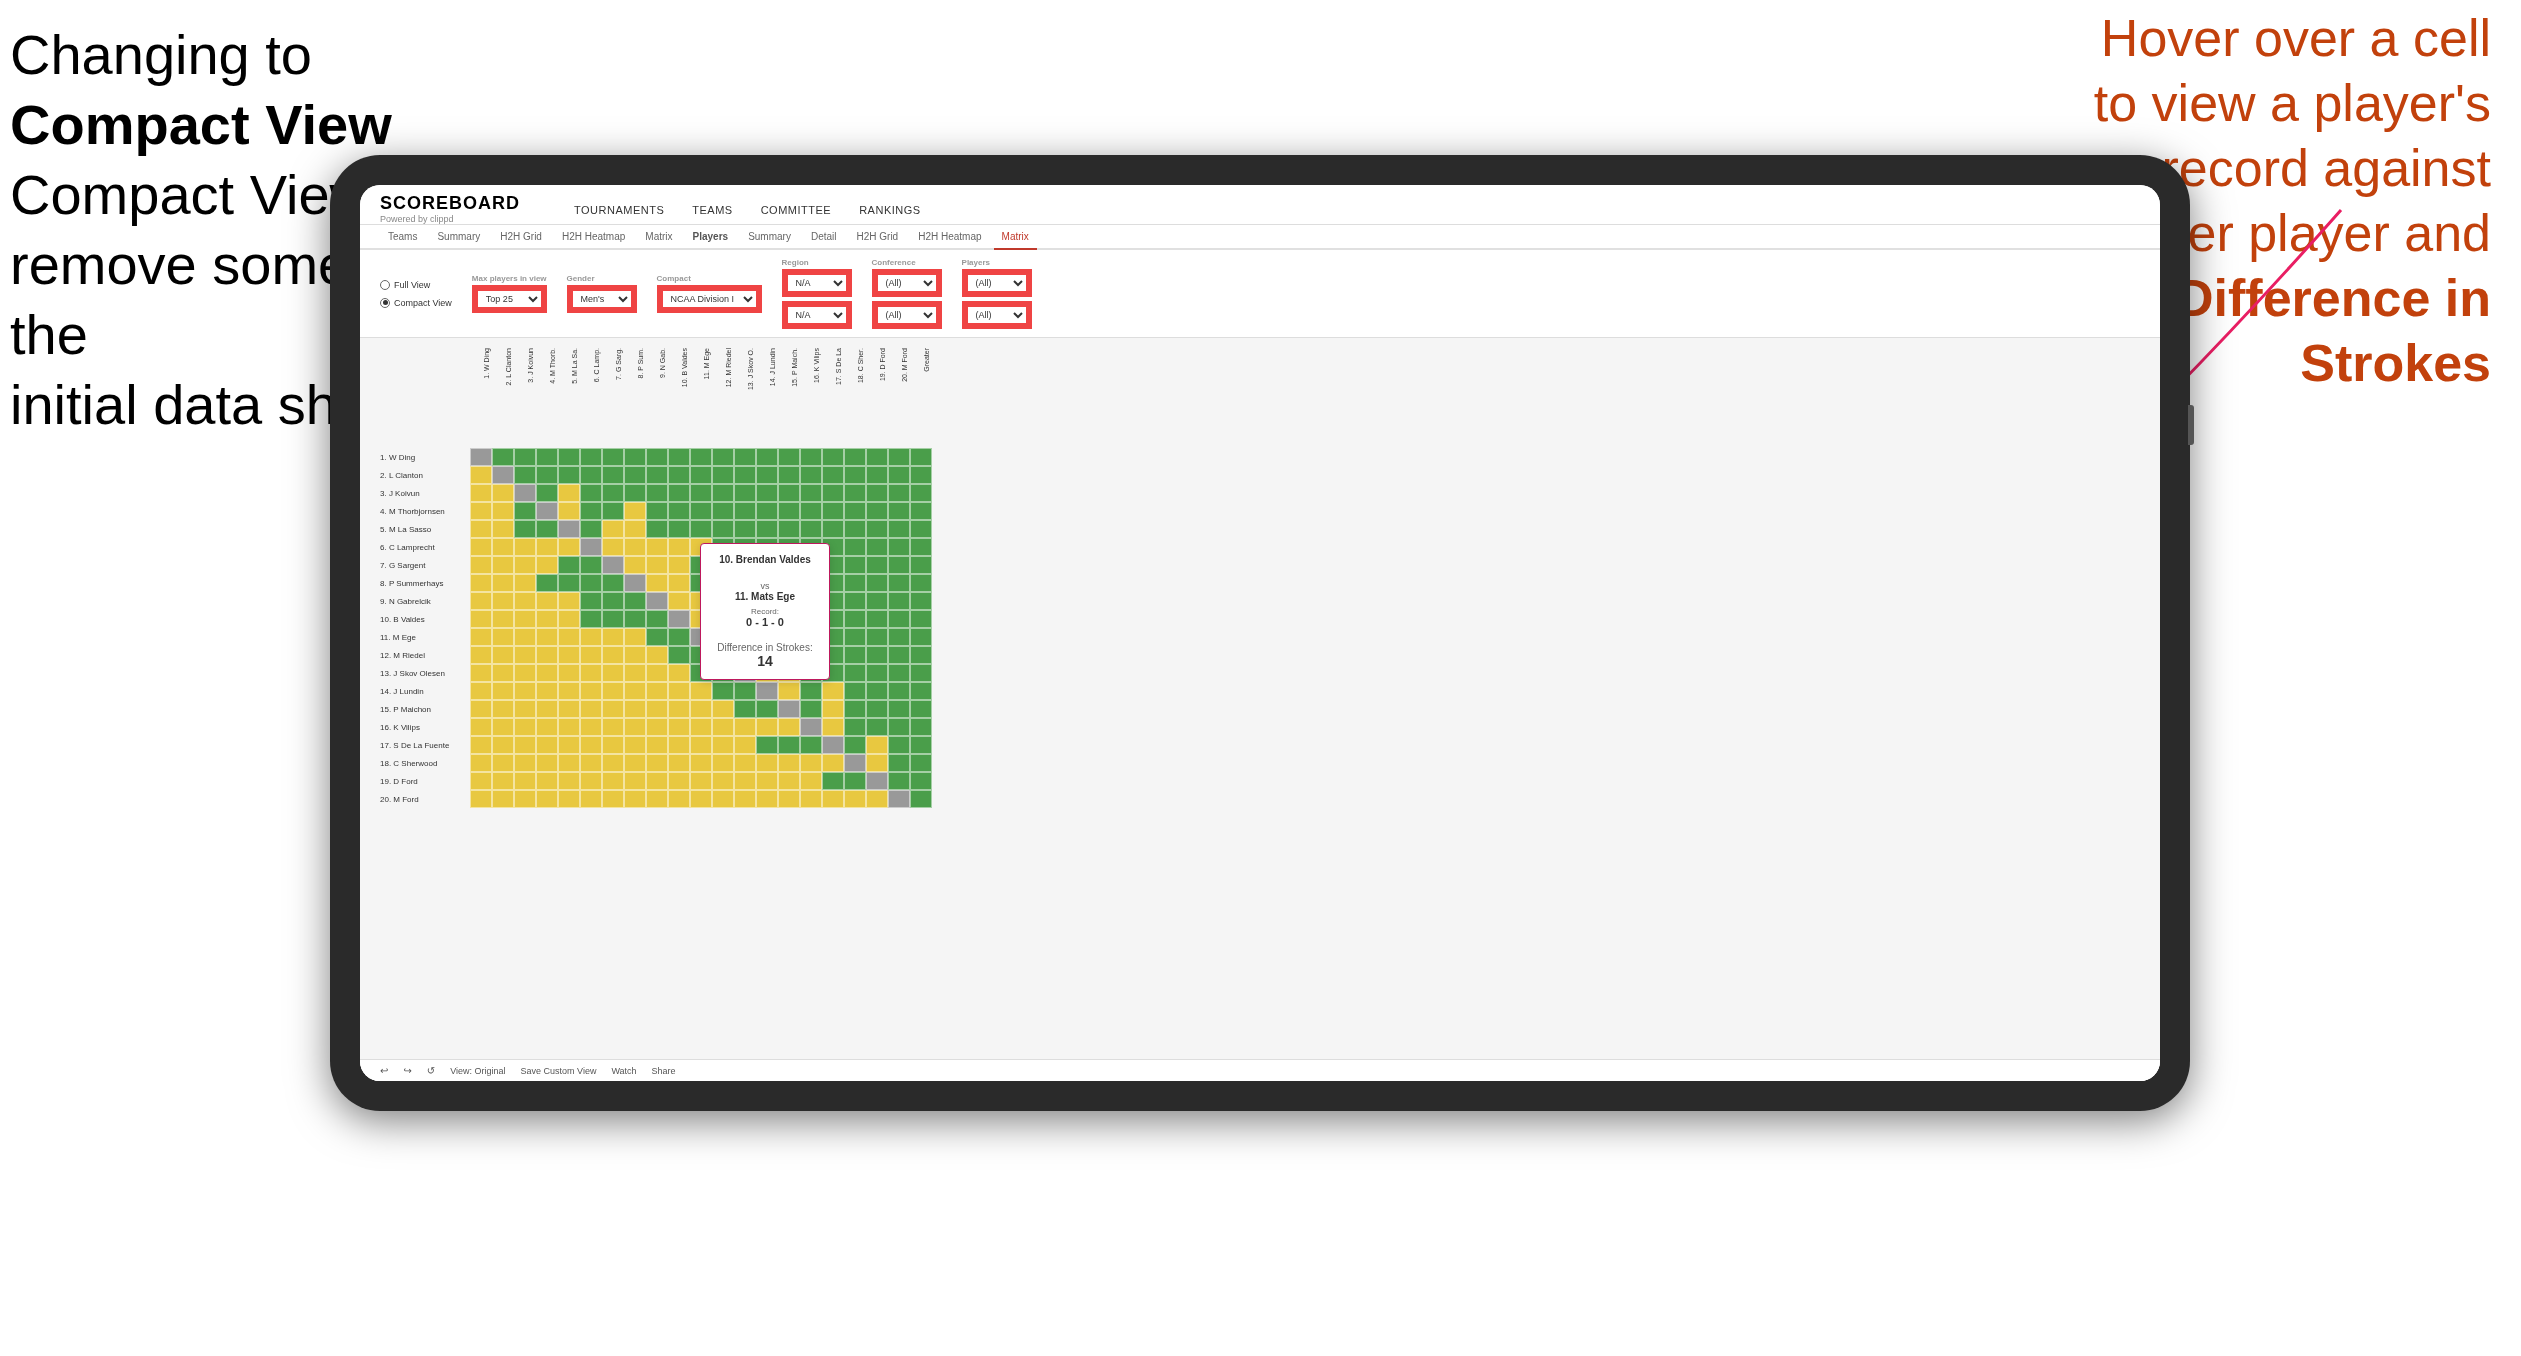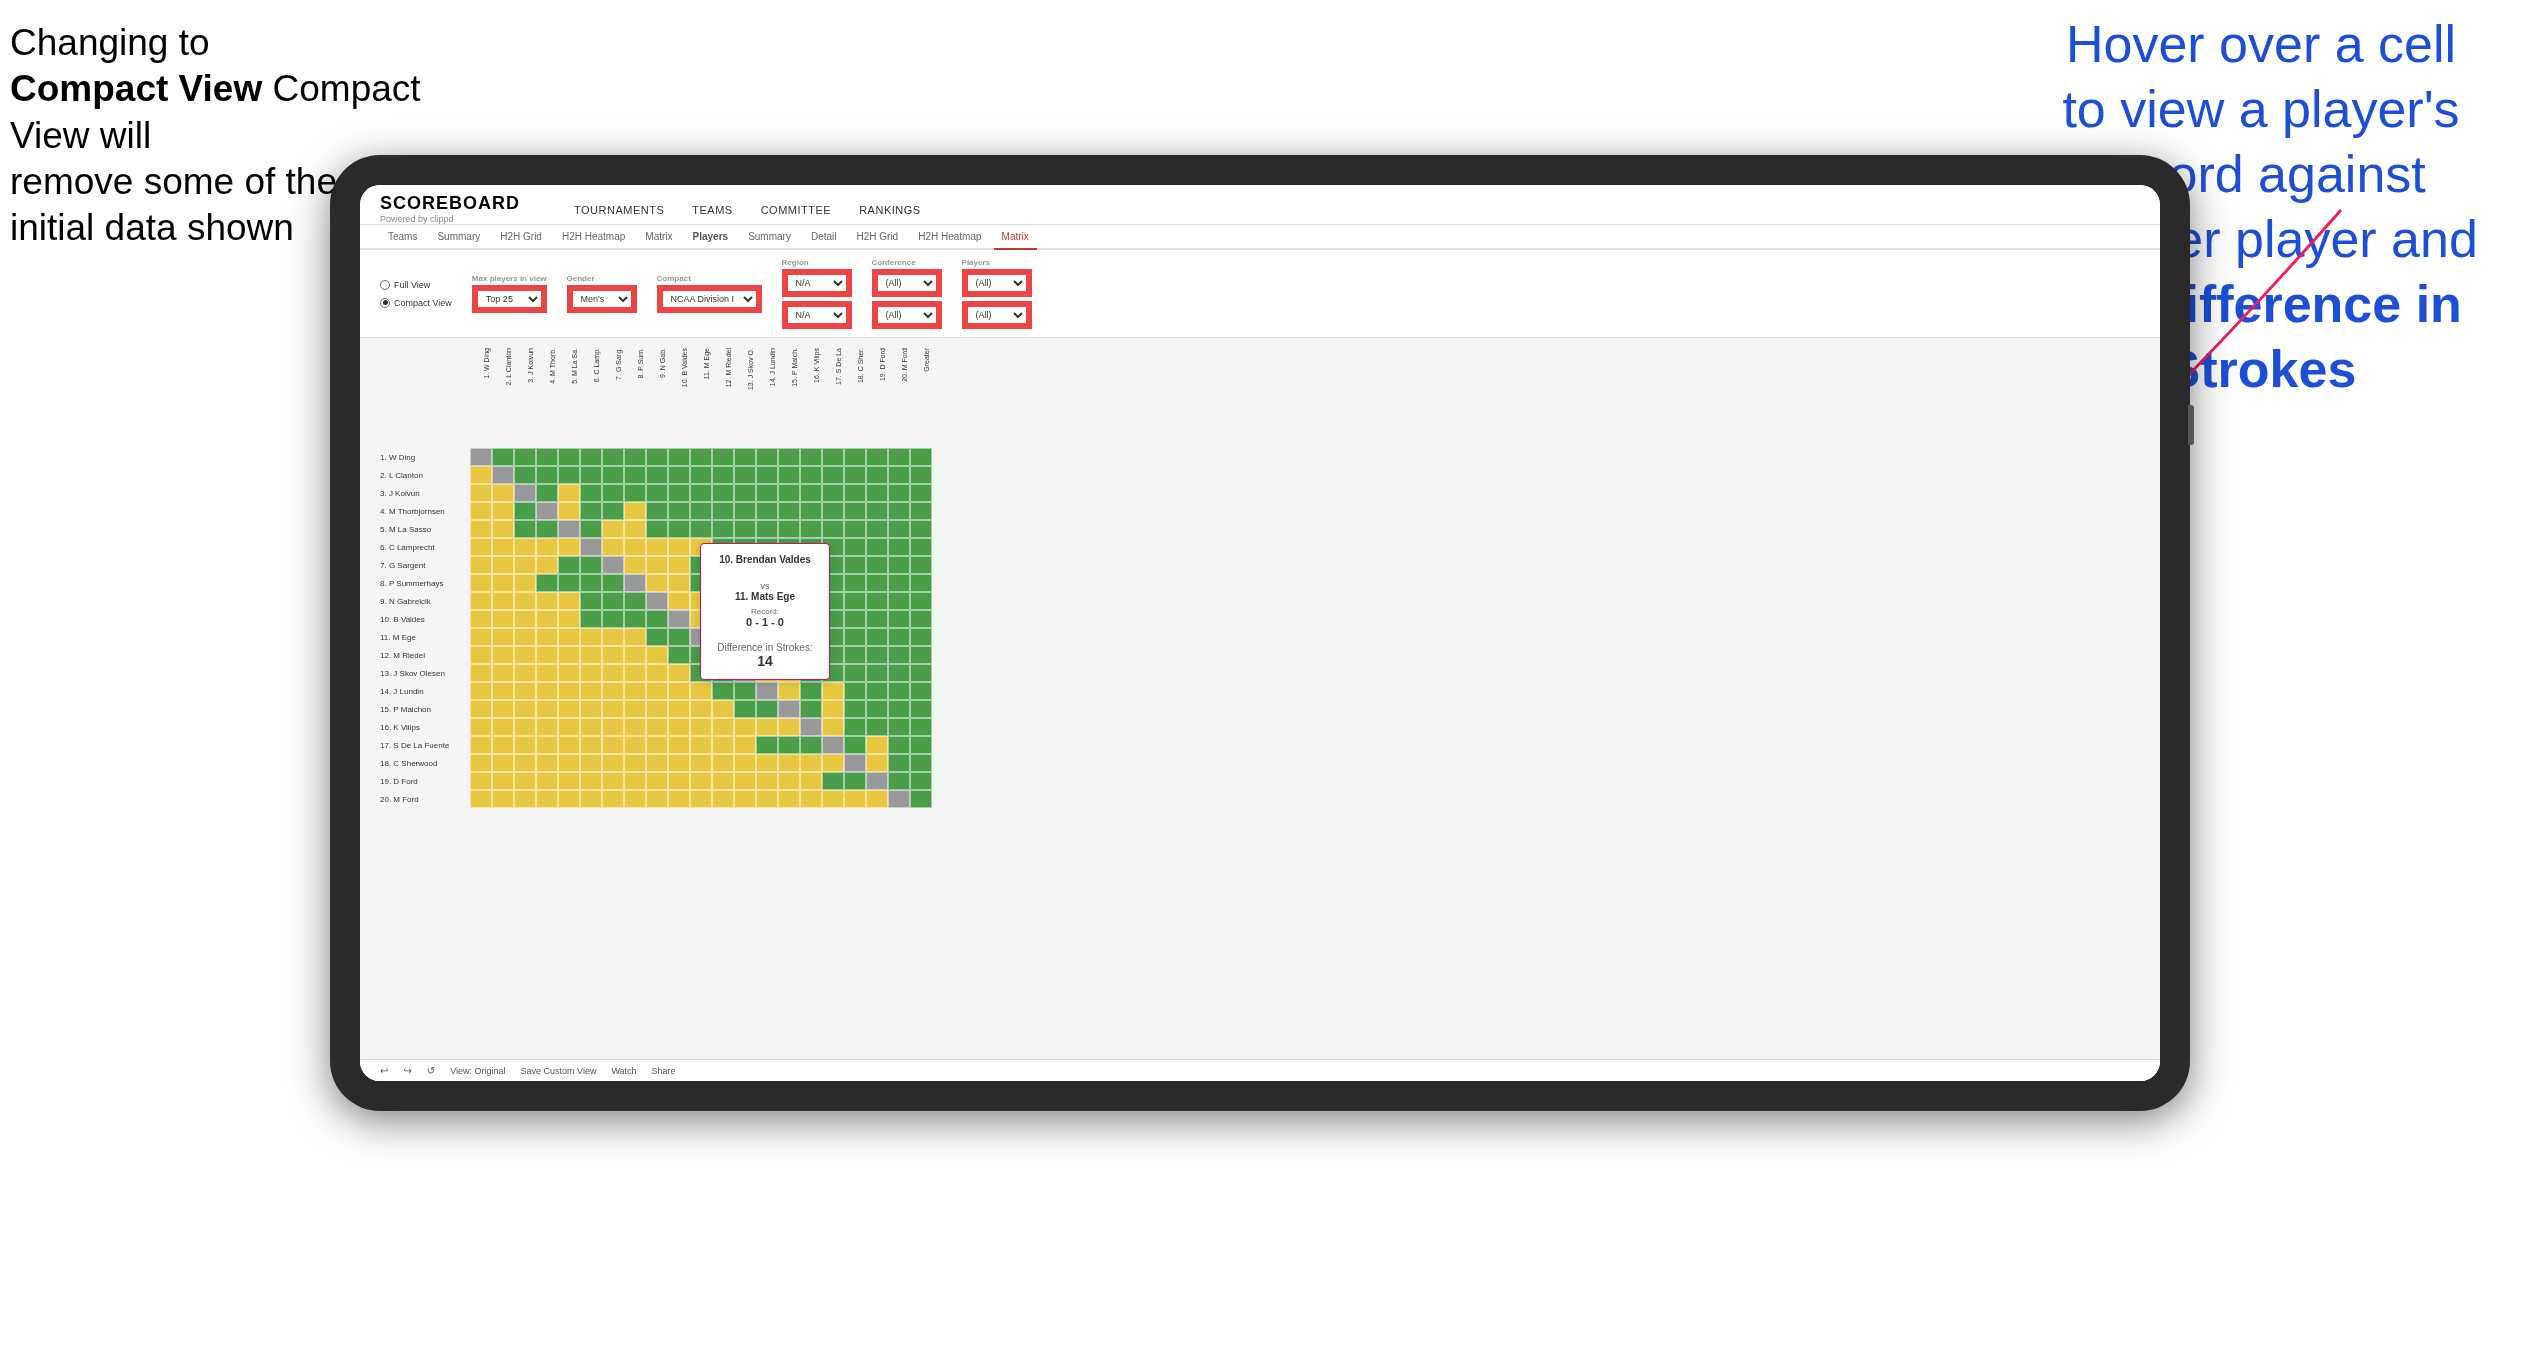--- a/index.html
+++ b/index.html
@@ -11,36 +11,36 @@
       position: relative;
       overflow: hidden;
     }
 
     
     .annotation-left {
       position: absolute;
       top: 20px;
       left: 10px;
       width: 480px;
-      font-size: 37px;
+      font-size: 56px;
       line-height: 1.25;
       color: #000;
     }
     .annotation-left .bold { font-weight: bold; }
 
     
     .annotation-right {
       position: absolute;
-      top: 12px;
+      top: 6px;
       right: 30px;
       width: 460px;
       font-size: 52px;
       line-height: 1.25;
-      color: #1d4ed8;
-      text-align: center;
+      color: #c2410c;
+      text-align: right;
     }
     .annotation-right .bold { font-weight: bold; }
 
     
     .tablet {
       position: absolute;
       top: 155px;
       left: 330px;
       width: 1860px;
       height: 956px;

